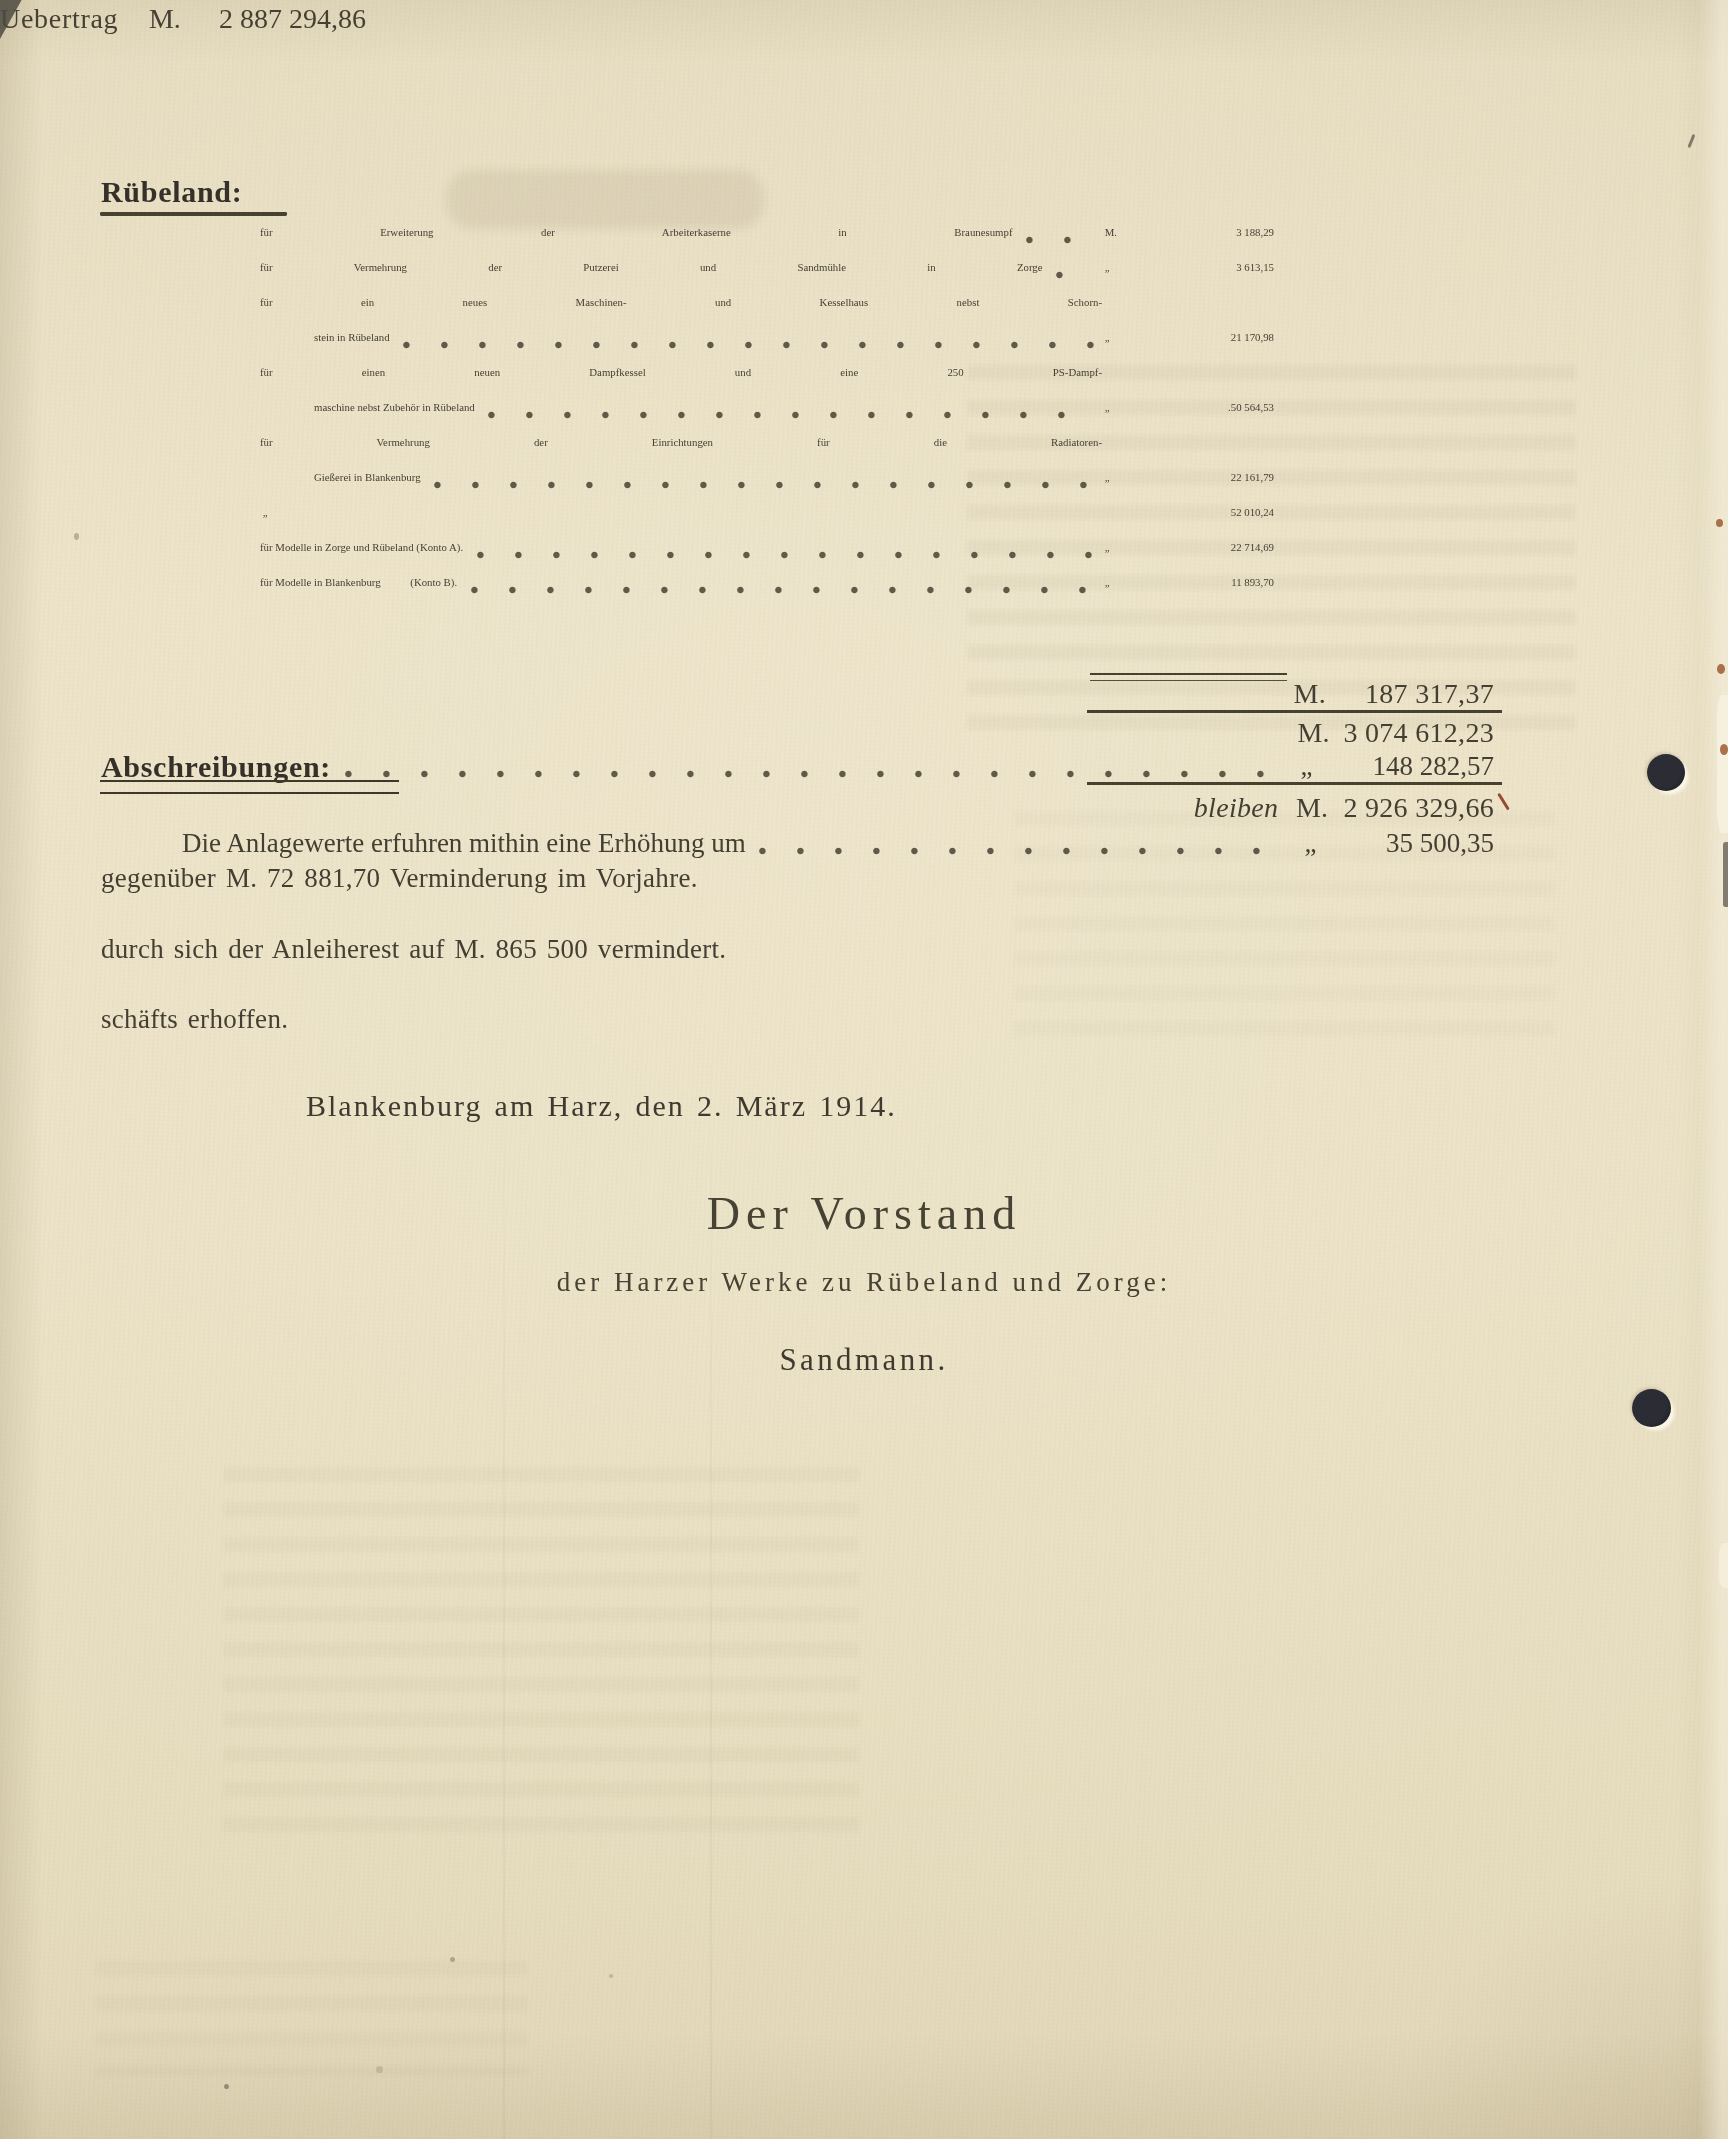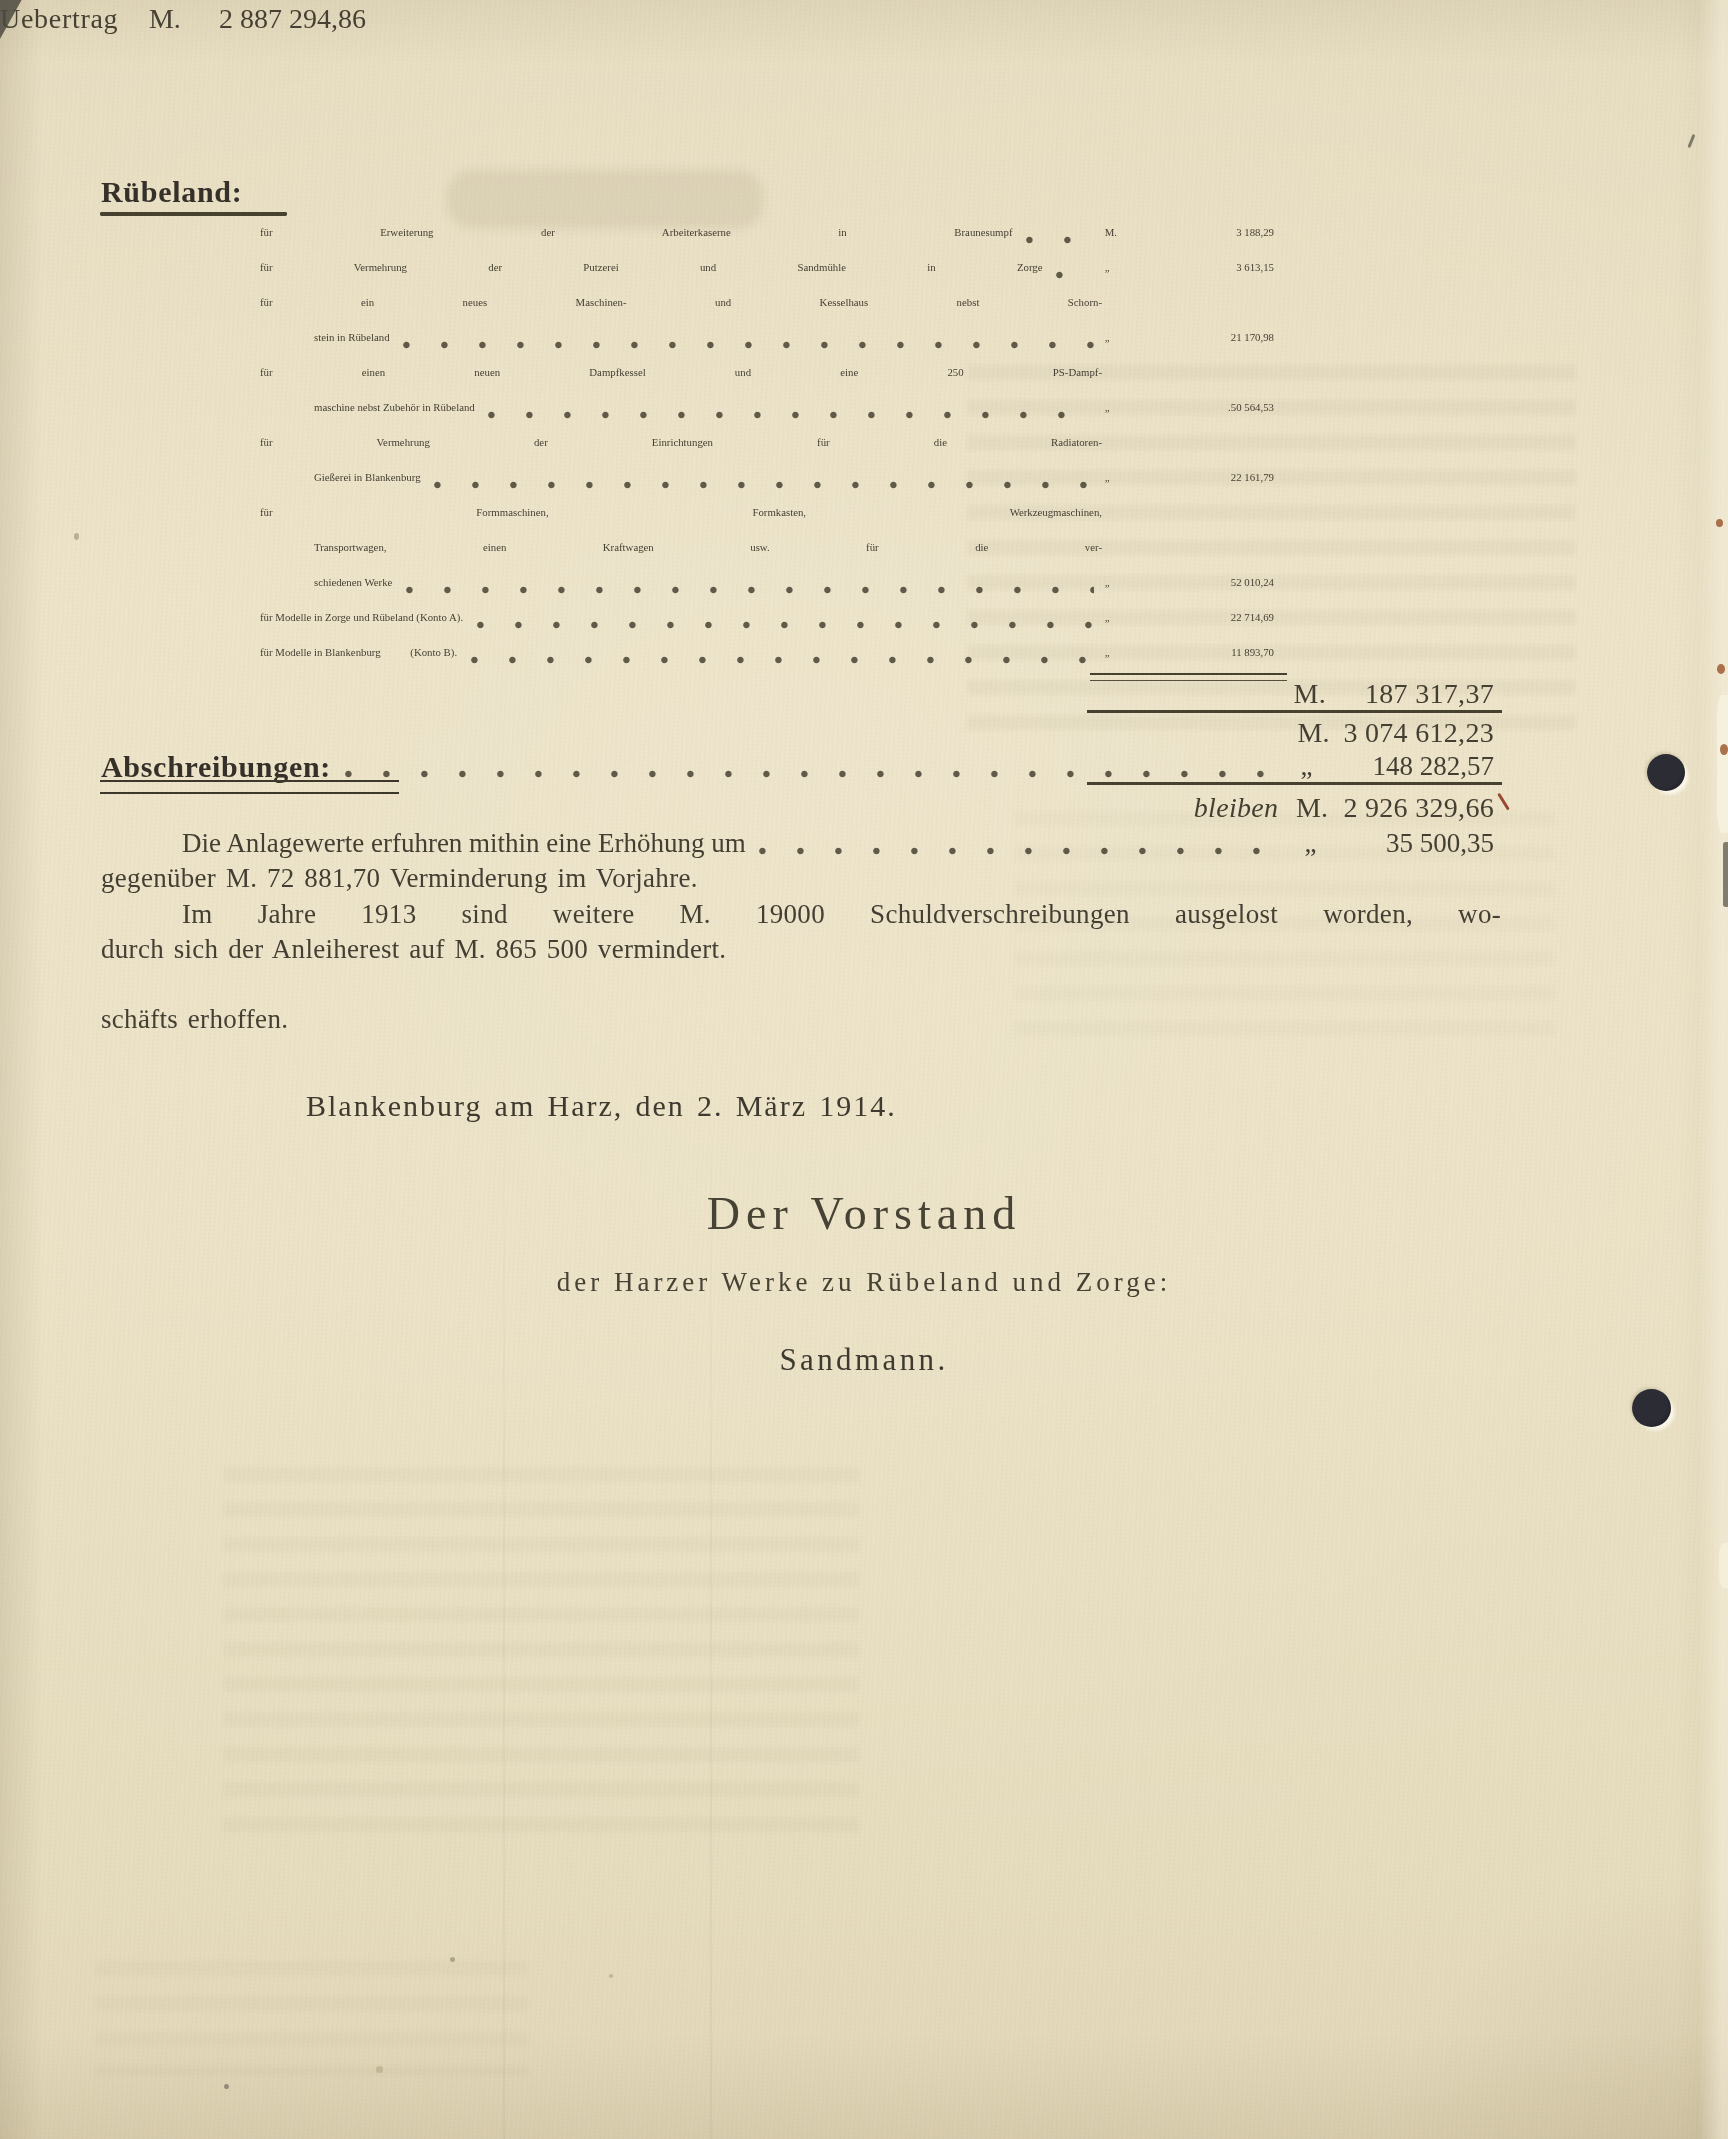--- a/index.html
+++ b/index.html
@@ -202,32 +202,20 @@
           </div>
           <div class="lline ind">
             <span class="lt">Gießerei in Blankenburg</span>
             <span class="leader fill"></span>
           </div>
         </div>
         <span class="cur">„</span>
         <span class="amt">22 161,79</span>
       </div>
       <div class="item-row">
-        <div class="labels">
-          <div class="lline">
-            <span class="lt jt">für Formmaschinen, Formkasten, Werkzeugmaschinen,</span>
-          </div>
-          <div class="lline ind">
-            <span class="lt jt">Transportwagen, einen Kraftwagen usw. für die ver-</span>
-          </div>
-          <div class="lline ind">
-            <span class="lt">schiedenen Werke</span>
-            <span class="leader fill"></span>
-          </div>
-        </div>
         <span class="cur">„</span>
         <span class="amt">52 010,24</span>
       </div>
       <div class="item-row">
         <div class="labels">
           <div class="lline">
             <span class="lt">für Modelle in Zorge und Rübeland (Konto A).</span>
             <span class="leader fill"></span>
           </div>
         </div>
@@ -273,21 +261,20 @@
   </div>
 
   <div class="anl-row">
     <span class="txt">Die Anlagewerte erfuhren mithin eine Erhöhung um</span>
     <span class="leader fill"></span>
     <span class="cur2">„</span>
     <span class="amt2">35 500,35</span>
   </div>
 
   <div class="t para p1c">gegenüber M. 72 881,70 Verminderung im Vorjahre.</div>
-  <div class="t para p2a p-ind p-just">Im Jahre 1913 sind weitere M. 19000 Schuldverschreibungen ausgelost worden, wo-</div>
   <div class="t para p2b">durch sich der Anleiherest auf M. 865 500 vermindert.</div>
   <div class="t para p3b">schäfts erhoffen.</div>
 
   <div class="t dateline">Blankenburg am Harz, den 2. März 1914.</div>
 
   <div class="sig sig1">Der Vorstand</div>
   <div class="sig sig2">der Harzer Werke zu Rübeland und Zorge:</div>
   <div class="sig sig3">Sandmann.</div>
 
   <div class="artifact corner-tl"></div>

